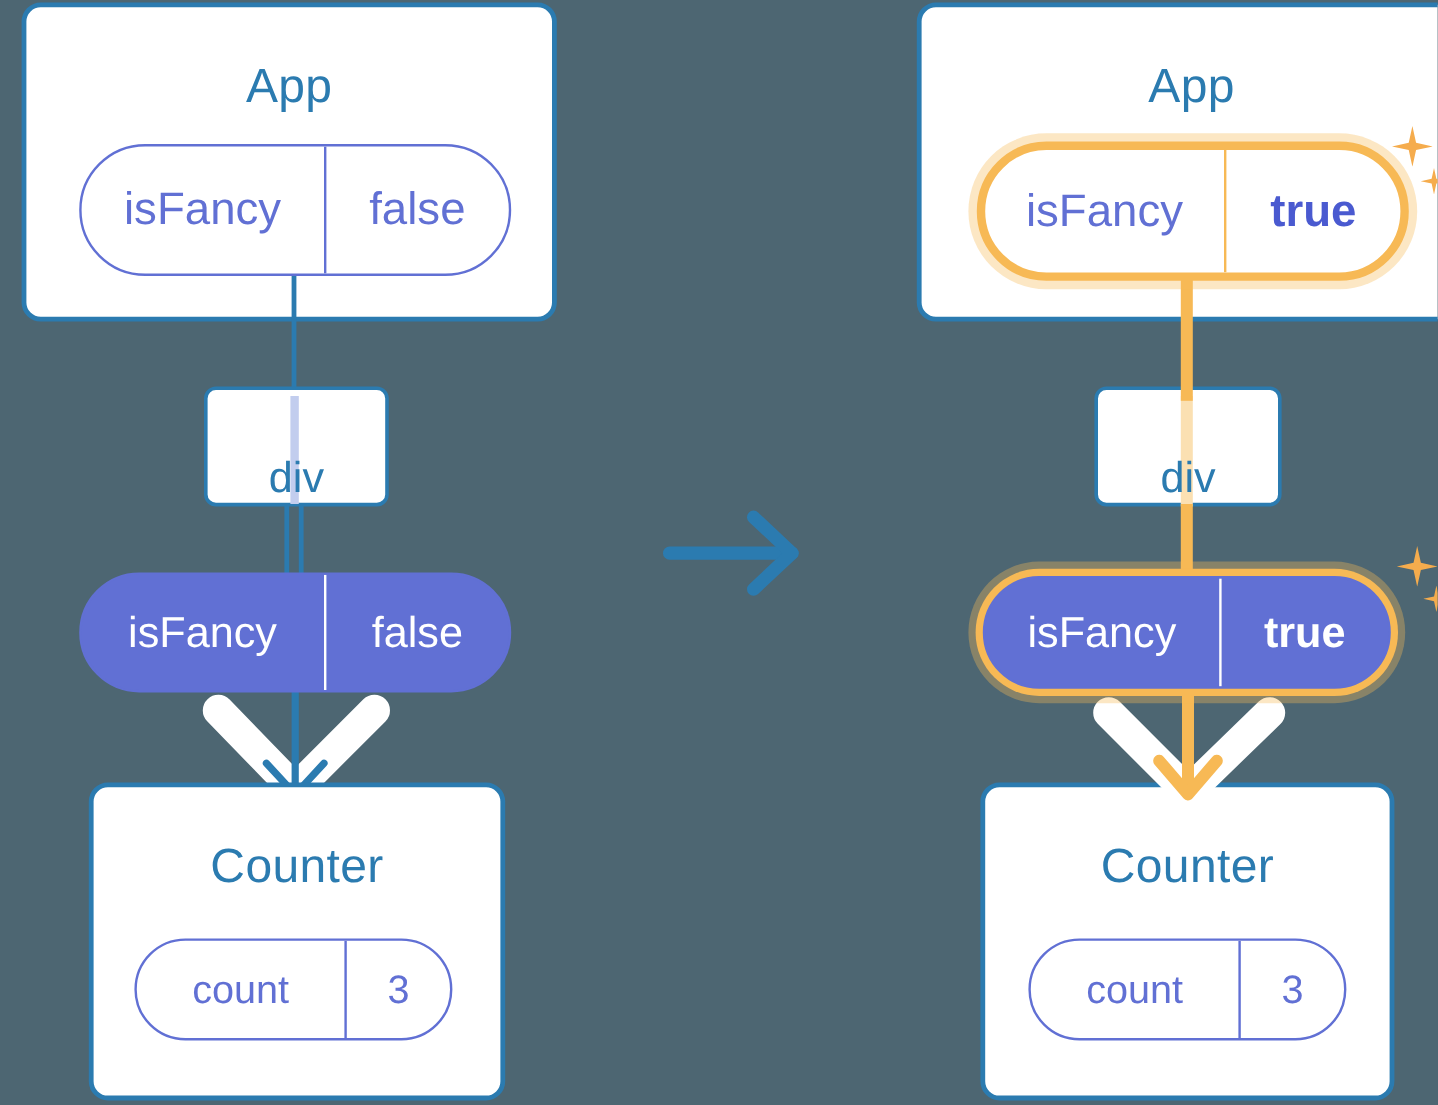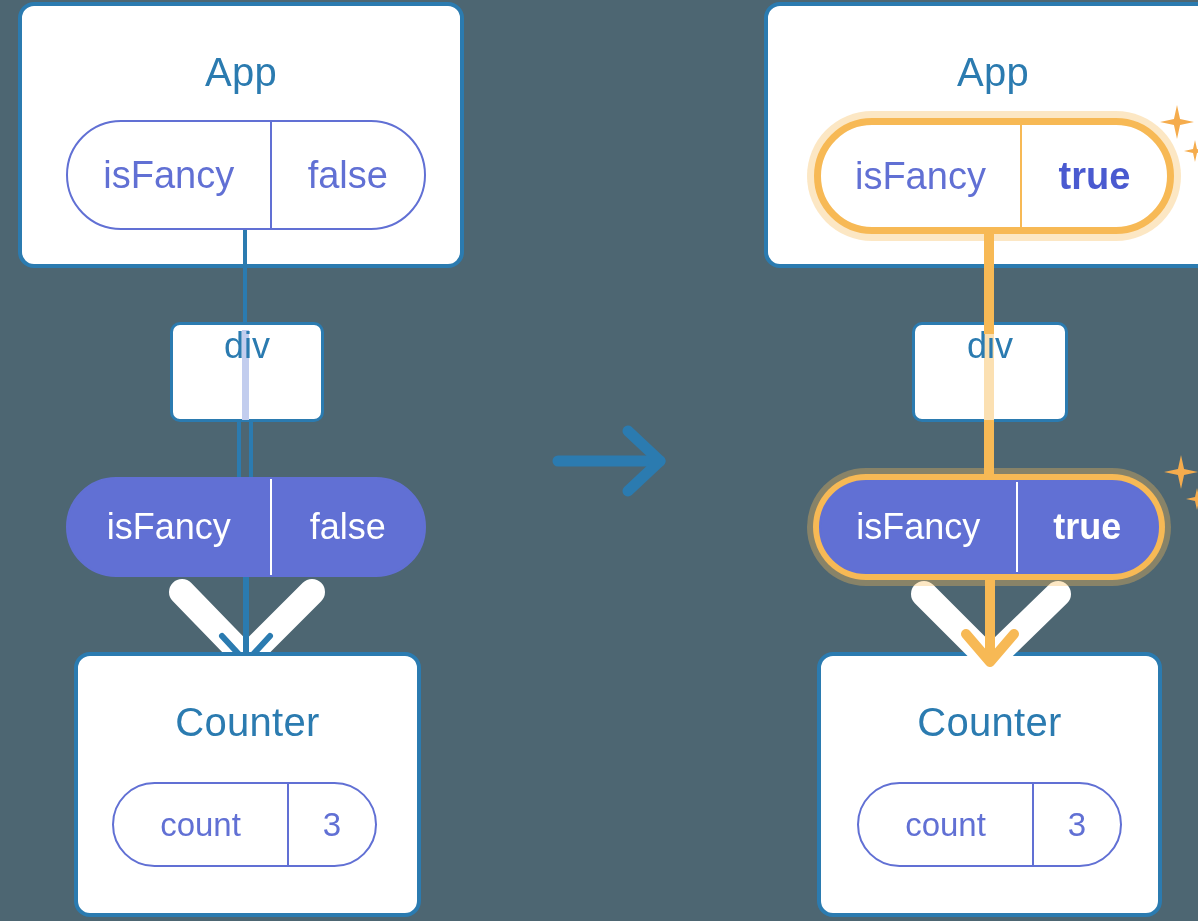--- a/index.html
+++ b/index.html
@@ -27,21 +27,21 @@
     font-size:40px;
     letter-spacing:.3px;
     white-space:nowrap;
   }
   .div-box{
     position:absolute;
     background:#ffffff;
     border:3px solid #2b7bb0;
     border-radius:10px;
     box-sizing:border-box;
-    display:flex;align-items:flex-start;justify-content:center;
+    display:flex;align-items:flex-end;justify-content:center;
     color:#2b7bb0;
     font-size:36px;
   }
   .div-label{position:relative;z-index:3;}
 
   
   .pill{
     position:absolute;
     box-sizing:border-box;
     border-radius:999px;

